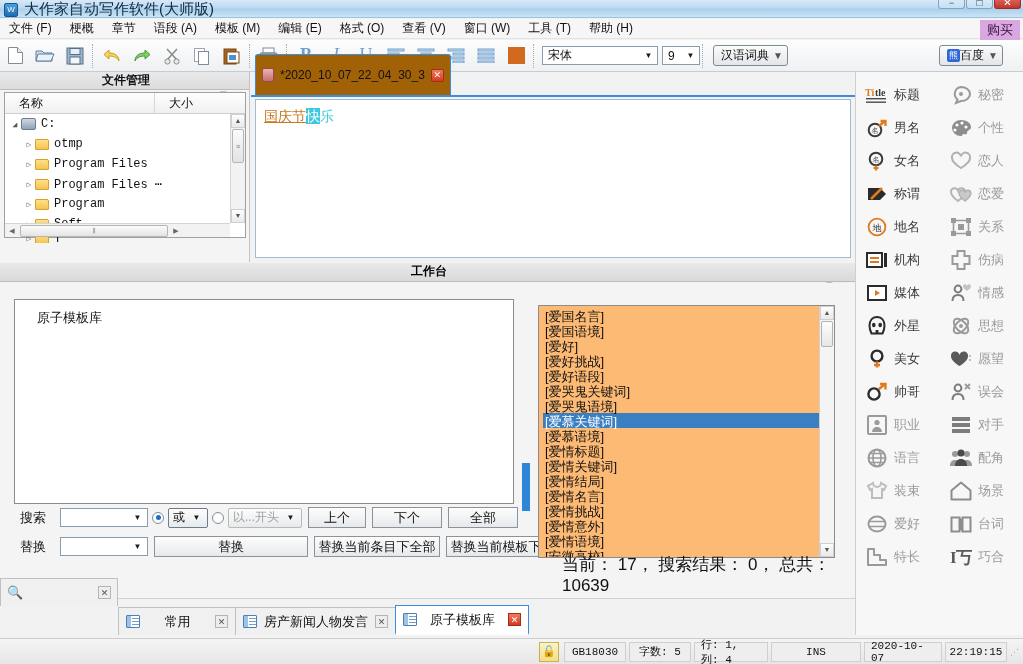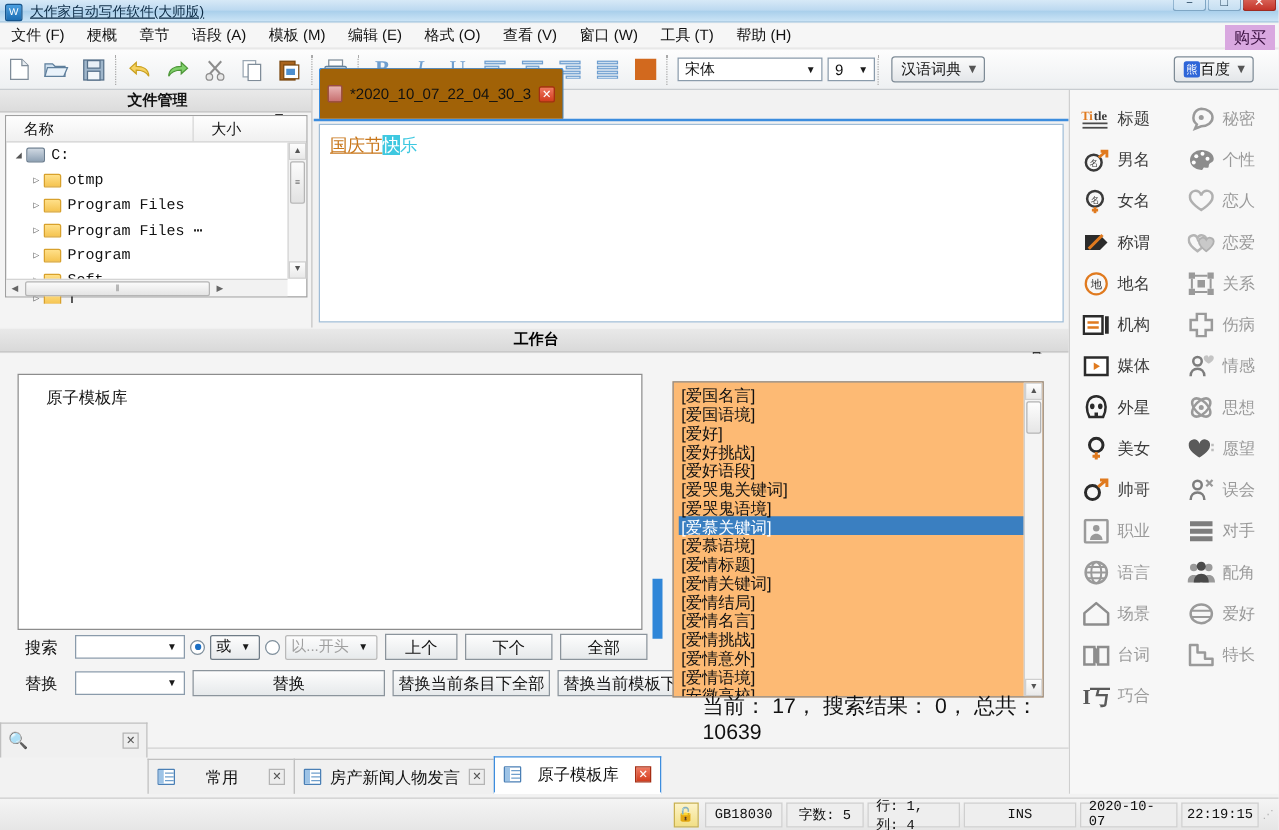--- a/index.html
+++ b/index.html
@@ -17,22 +17,22 @@
     border-bottom:1px solid #9dc3e0;
     display:flex; align-items:center;
   }
   .title-ico{
     width:14px;height:14px;margin-left:4px;margin-top:2px;
     background:linear-gradient(to bottom,#4a9fe0,#1c6eb4);
     border:1px solid #17558c; border-radius:2px;
     color:#fff;font-size:8px;line-height:12px;text-align:center;
   }
   .title-text{
-    margin-left:6px; margin-top:2px; font-size:11px; color:#0b2a44;
-    font-family:"Liberation Sans","DejaVu Sans",sans-serif; white-space:nowrap;text-decoration:underline;
+    margin-left:6px; margin-top:2px; font-size:15px; color:#0b2a44;
+    font-family:"Liberation Sans","DejaVu Sans",sans-serif; white-space:nowrap;
   }
   .winbtns{ position:absolute; right:2px; top:-8px; display:flex; }
   .winbtn{
     width:27px;height:17px;margin-left:1px;
     border:1px solid #7fa6c4; border-top:none;
     border-radius:0 0 3px 3px;
     background:linear-gradient(to bottom,#eaf4fc,#c6dff2);
     color:#1b3b55; font-size:10px; text-align:center; line-height:22px;
   }
   .winbtn.close{ background:linear-gradient(to bottom,#e98b7e,#c4342a); border-color:#9d2b22; color:#fff; }
@@ -873,20 +873,28 @@
               <circle cx="11" cy="5" r="3.6" fill="#4a4a4a"></circle>
               <path d="M5 18c0-4.5 2.5-7 6-7s6 2.5 6 7z" fill="#4a4a4a"></path>
             </svg>
           </span>
         <span>配角</span>
       </div>
 
       <div class="sb-cell dim">
         <span class="sb-ico">
             <svg width="22" height="20" viewBox="0 0 22 20">
+              <path d="M7 2L2 5l2 4 2-1v9h10V8l2 1 2-4-5-3a3 3 0 0 1-8 0z" fill="none" stroke="#bdbdbd" stroke-width="2"></path>
+            </svg>
+          </span>
+        <span>装束</span>
+      </div>
+      <div class="sb-cell dim">
+        <span class="sb-ico">
+            <svg width="22" height="20" viewBox="0 0 22 20">
               <path d="M11 1.5L1.5 9.5v9h19v-9z" fill="none" stroke="#8d8d8d" stroke-width="2" stroke-linejoin="round"></path>
             </svg>
           </span>
         <span>场景</span>
       </div>
 
       <div class="sb-cell dim">
         <span class="sb-ico">
             <svg width="22" height="20" viewBox="0 0 22 20">
               <ellipse cx="11" cy="10" rx="8.5" ry="7.5" fill="none" stroke="#9a9a9a" stroke-width="2"></ellipse>

